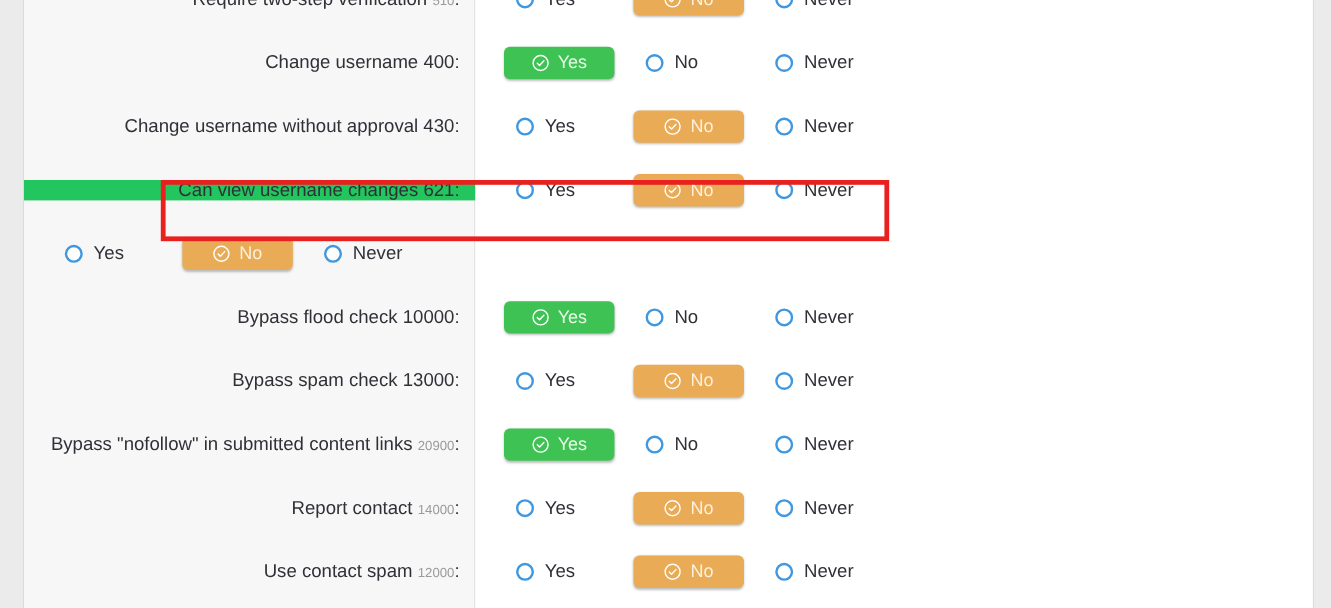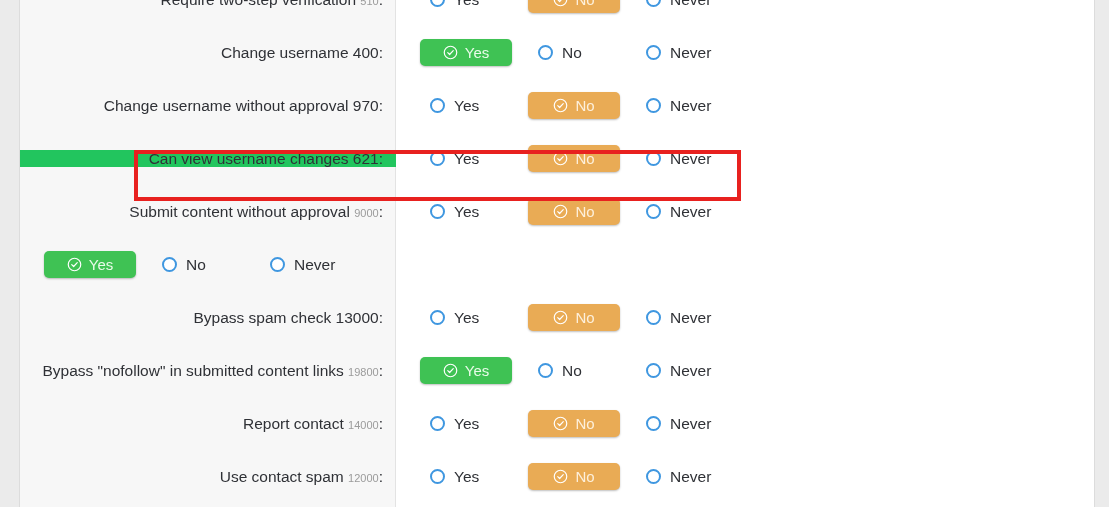--- a/index.html
+++ b/index.html
@@ -227,21 +227,21 @@
             </div>
             <div class="opt">
               <div class="radio">
                 <span class="dot"></span>
                 <span class="txt">Never</span>
               </div>
             </div>
           </div>
         </div>
         <div class="opt-row">
-          <div class="row-label"><span>Change username without approval 970</span>:</div>
+          <div class="row-label"><span>Change username without approval 430</span>:</div>
           <div class="row-controls">
             <div class="opt">
               <div class="radio">
                 <span class="dot"></span>
                 <span class="txt">Yes</span>
               </div>
             </div>
             <div class="opt">
               <div class="pill no">
                 <svg class="check" viewBox="0 0 24 24" fill="none" aria-hidden="true">
@@ -279,46 +279,46 @@
             </div>
             <div class="opt">
               <div class="radio">
                 <span class="dot"></span>
                 <span class="txt">Never</span>
               </div>
             </div>
           </div>
         </div>
         <div class="opt-row">
-          <div class="row-label"><span>Submit content without approval</span> <span class="hint">9000</span>:</div>
-          <div class="row-controls">
-            <div class="opt">
-              <div class="radio">
-                <span class="dot"></span>
-                <span class="txt">Yes</span>
-              </div>
-            </div>
-            <div class="opt">
-              <div class="pill no">
-                <svg class="check" viewBox="0 0 24 24" fill="none" aria-hidden="true">
-                  <circle cx="12" cy="12" r="10" stroke="#ffffff" stroke-width="1.9"></circle>
-                  <path d="M7.6 12.3 L10.6 15.2 L16.4 9.1" stroke="#ffffff" stroke-width="1.9" stroke-linecap="round" stroke-linejoin="round"></path>
-                </svg>
-                <span class="plabel">No</span>
-              </div>
-            </div>
-            <div class="opt">
-              <div class="radio">
-                <span class="dot"></span>
-                <span class="txt">Never</span>
-              </div>
-            </div>
-          </div>
-        </div>
-        <div class="opt-row">
+          <div class="row-controls">
+            <div class="opt">
+              <div class="radio">
+                <span class="dot"></span>
+                <span class="txt">Yes</span>
+              </div>
+            </div>
+            <div class="opt">
+              <div class="pill no">
+                <svg class="check" viewBox="0 0 24 24" fill="none" aria-hidden="true">
+                  <circle cx="12" cy="12" r="10" stroke="#ffffff" stroke-width="1.9"></circle>
+                  <path d="M7.6 12.3 L10.6 15.2 L16.4 9.1" stroke="#ffffff" stroke-width="1.9" stroke-linecap="round" stroke-linejoin="round"></path>
+                </svg>
+                <span class="plabel">No</span>
+              </div>
+            </div>
+            <div class="opt">
+              <div class="radio">
+                <span class="dot"></span>
+                <span class="txt">Never</span>
+              </div>
+            </div>
+          </div>
+        </div>
+        <div class="opt-row">
+          <div class="row-label"><span>Bypass flood check 10000</span>:</div>
           <div class="row-controls">
             <div class="opt">
               <div class="pill yes">
                 <svg class="check" viewBox="0 0 24 24" fill="none" aria-hidden="true">
                   <circle cx="12" cy="12" r="10" stroke="#ffffff" stroke-width="1.9"></circle>
                   <path d="M7.6 12.3 L10.6 15.2 L16.4 9.1" stroke="#ffffff" stroke-width="1.9" stroke-linecap="round" stroke-linejoin="round"></path>
                 </svg>
                 <span class="plabel">Yes</span>
               </div>
             </div>
@@ -356,21 +356,21 @@
             </div>
             <div class="opt">
               <div class="radio">
                 <span class="dot"></span>
                 <span class="txt">Never</span>
               </div>
             </div>
           </div>
         </div>
         <div class="opt-row">
-          <div class="row-label"><span>Bypass "nofollow" in submitted content links</span> <span class="hint">19800</span>:</div>
+          <div class="row-label"><span>Bypass "nofollow" in submitted content links</span> <span class="hint">20900</span>:</div>
           <div class="row-controls">
             <div class="opt">
               <div class="pill yes">
                 <svg class="check" viewBox="0 0 24 24" fill="none" aria-hidden="true">
                   <circle cx="12" cy="12" r="10" stroke="#ffffff" stroke-width="1.9"></circle>
                   <path d="M7.6 12.3 L10.6 15.2 L16.4 9.1" stroke="#ffffff" stroke-width="1.9" stroke-linecap="round" stroke-linejoin="round"></path>
                 </svg>
                 <span class="plabel">Yes</span>
               </div>
             </div>

